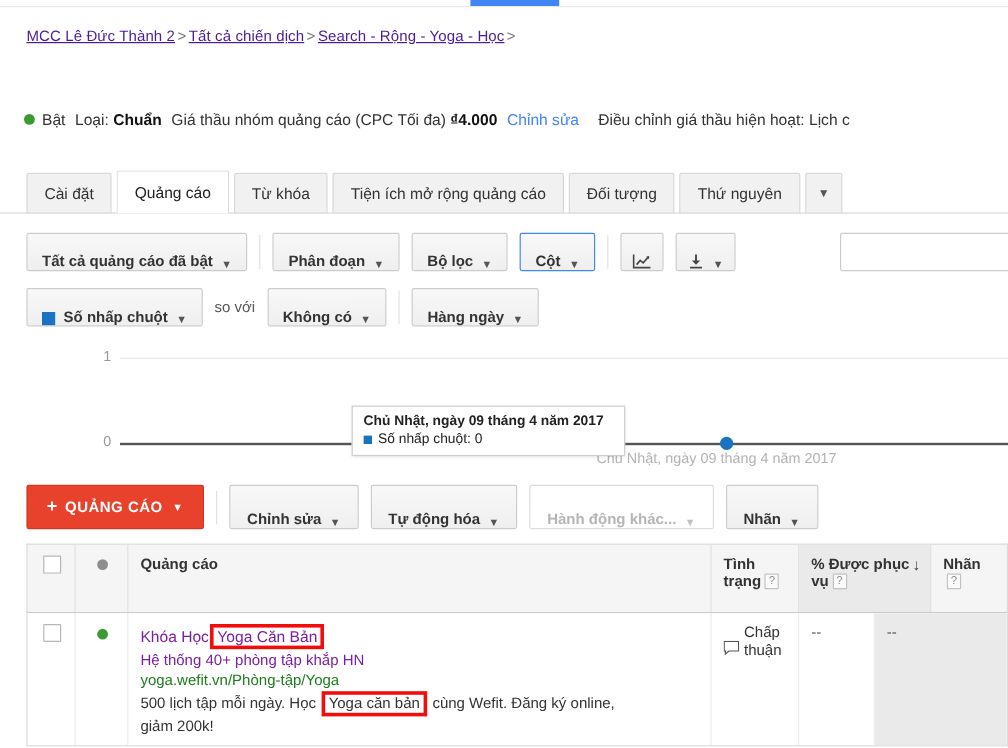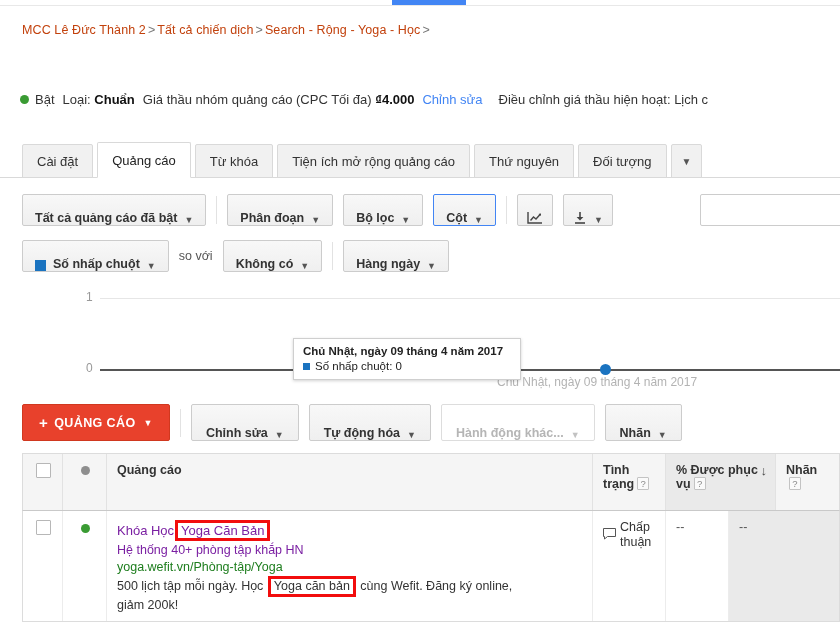--- a/index.html
+++ b/index.html
@@ -22,21 +22,21 @@
   .top-strip .hairline {
     position:absolute; left:0; top:5px; width:840px; height:1px; background:#e8e8e8;
   }
 
   
   .breadcrumb {
     position:absolute; left:22px; top:23px;
     font-size:12.5px; color:#4285f4; white-space:nowrap;
     letter-spacing:0.1px;
   }
-  .breadcrumb a { color:#c2410c; cursor:pointer; }
+  .breadcrumb a { color:#4c1d95; text-decoration:underline; cursor:pointer; }
   .breadcrumb .sep { color:#777; text-decoration:none; padding:0 2px; }
 
   
   .title-row {
     position:absolute; left:20px; top:41px;
     display:flex; align-items:center; white-space:nowrap;
   }
   .adgroup-icon {
     width:17px; height:19px; position:relative; margin-right:8px; flex:none;
   }
@@ -183,21 +183,21 @@
   .ad-line2 { font-size:12.5px; color:#7a1fa2; line-height:16px; margin-top:1px; }
   .ad-url   { font-size:12.5px; color:#1d7d1d; line-height:16px; margin-top:1px; }
   .ad-desc  { font-size:12.5px; color:#333; line-height:16px; margin-top:1px; max-width:400px; }
   .hl-box {
     border:3px solid #f20d0d; padding:0px 3px; display:inline-block;
     line-height:15px; margin:0 1px;
   }
   .ad-line1 .hl-box { color:#7a1fa2; font-size:13px; }
   .ad-desc .hl-box { color:#333; font-size:12.5px; }
 
-  .status-cell { display:flex; align-items:center; font-size:12.5px; color:#333; line-height:15px; }
+  .status-cell { display:flex; align-items:flex-end; font-size:12.5px; color:#333; line-height:15px; }
   .bubble-icon { flex:none; margin-right:4px; margin-top:2px; }
   .dash { font-size:12.5px; color:#555; }
 </style>
 </head>
 <body>
 
 <div id="page">
 
   <div class="top-strip">
     <div class="tab-underline"></div>
@@ -217,22 +217,22 @@
     <span class="seg">Điều chỉnh giá thầu hiện hoạt: Lịch c</span>
   </div>
 
   <div class="tabbar">
     <div class="baseline"></div>
     <div class="tabs">
       <div class="tab">Cài đặt</div>
       <div class="tab active">Quảng cáo</div>
       <div class="tab">Từ khóa</div>
       <div class="tab">Tiện ích mở rộng quảng cáo</div>
+      <div class="tab">Đối tượng</div>
       <div class="tab">Thứ nguyên</div>
-      <div class="tab">Đối tượng</div>
       <div class="tab arrow">▼</div>
     </div>
   </div>
 
   <div class="toolbar1">
     <div class="t1-wrap">
       <div class="btn">
         <span>Tất cả quảng cáo đã bật</span>
         <span class="caret">▼</span>
       </div>

